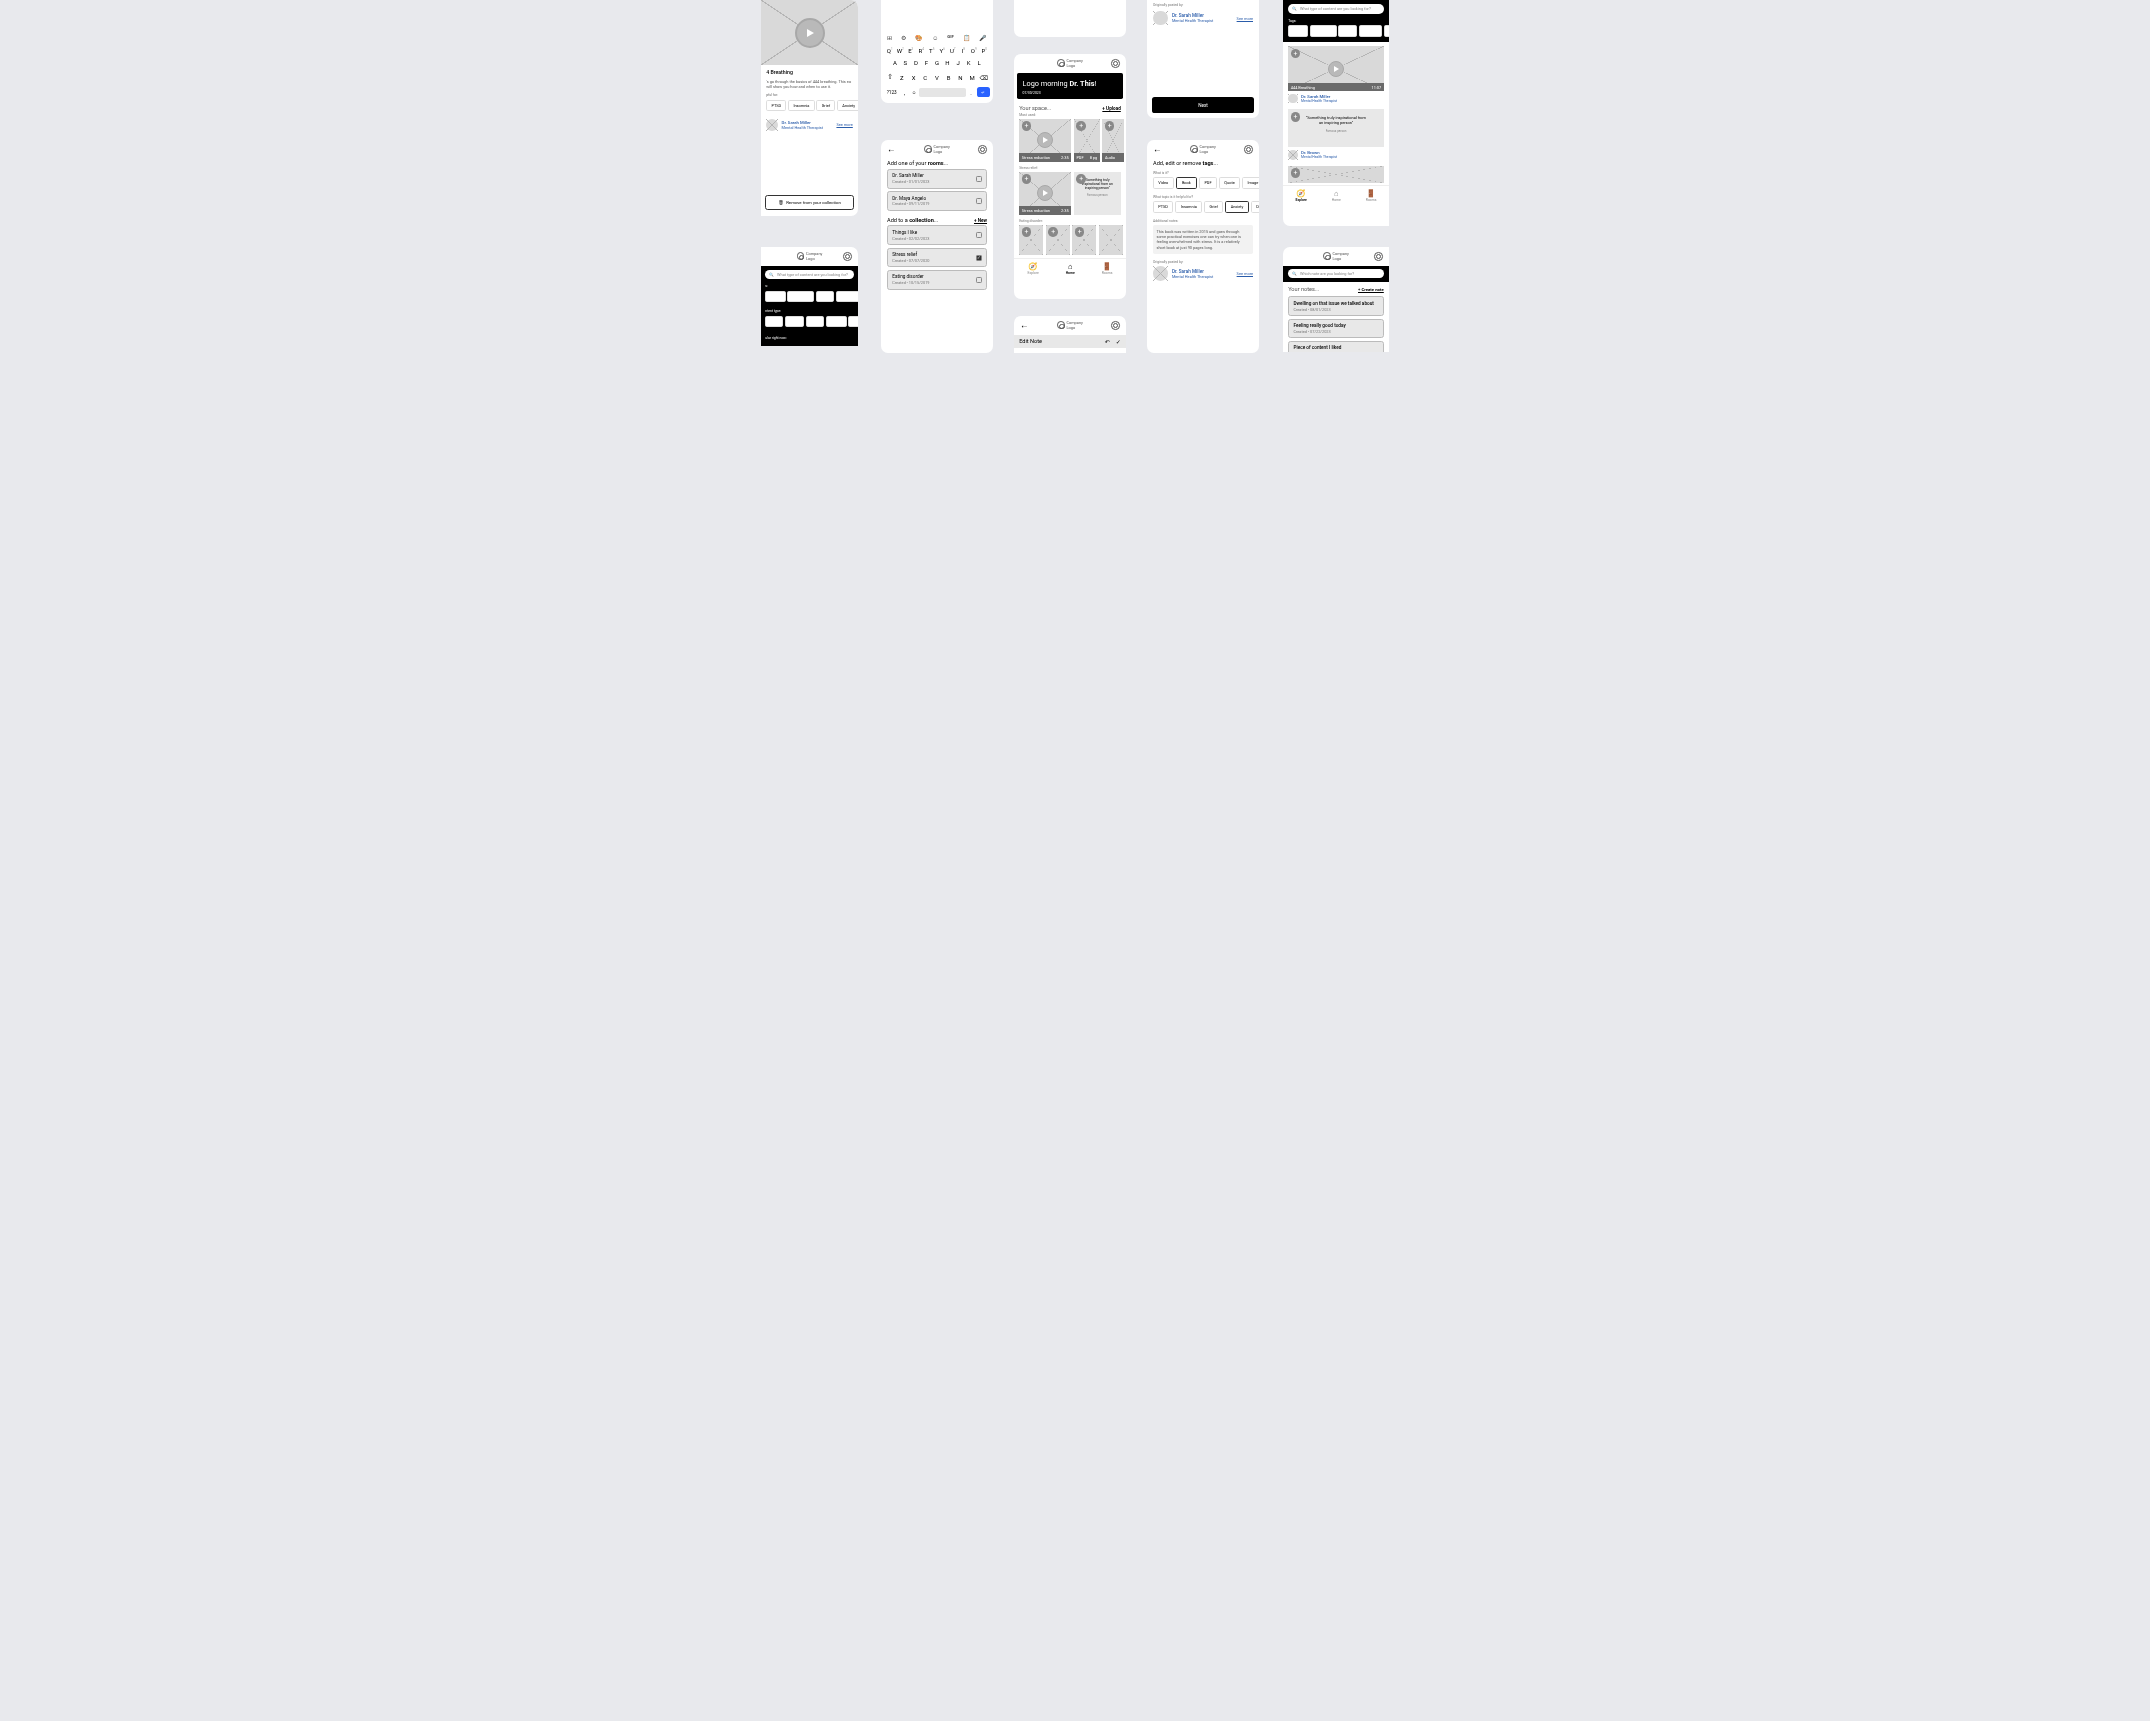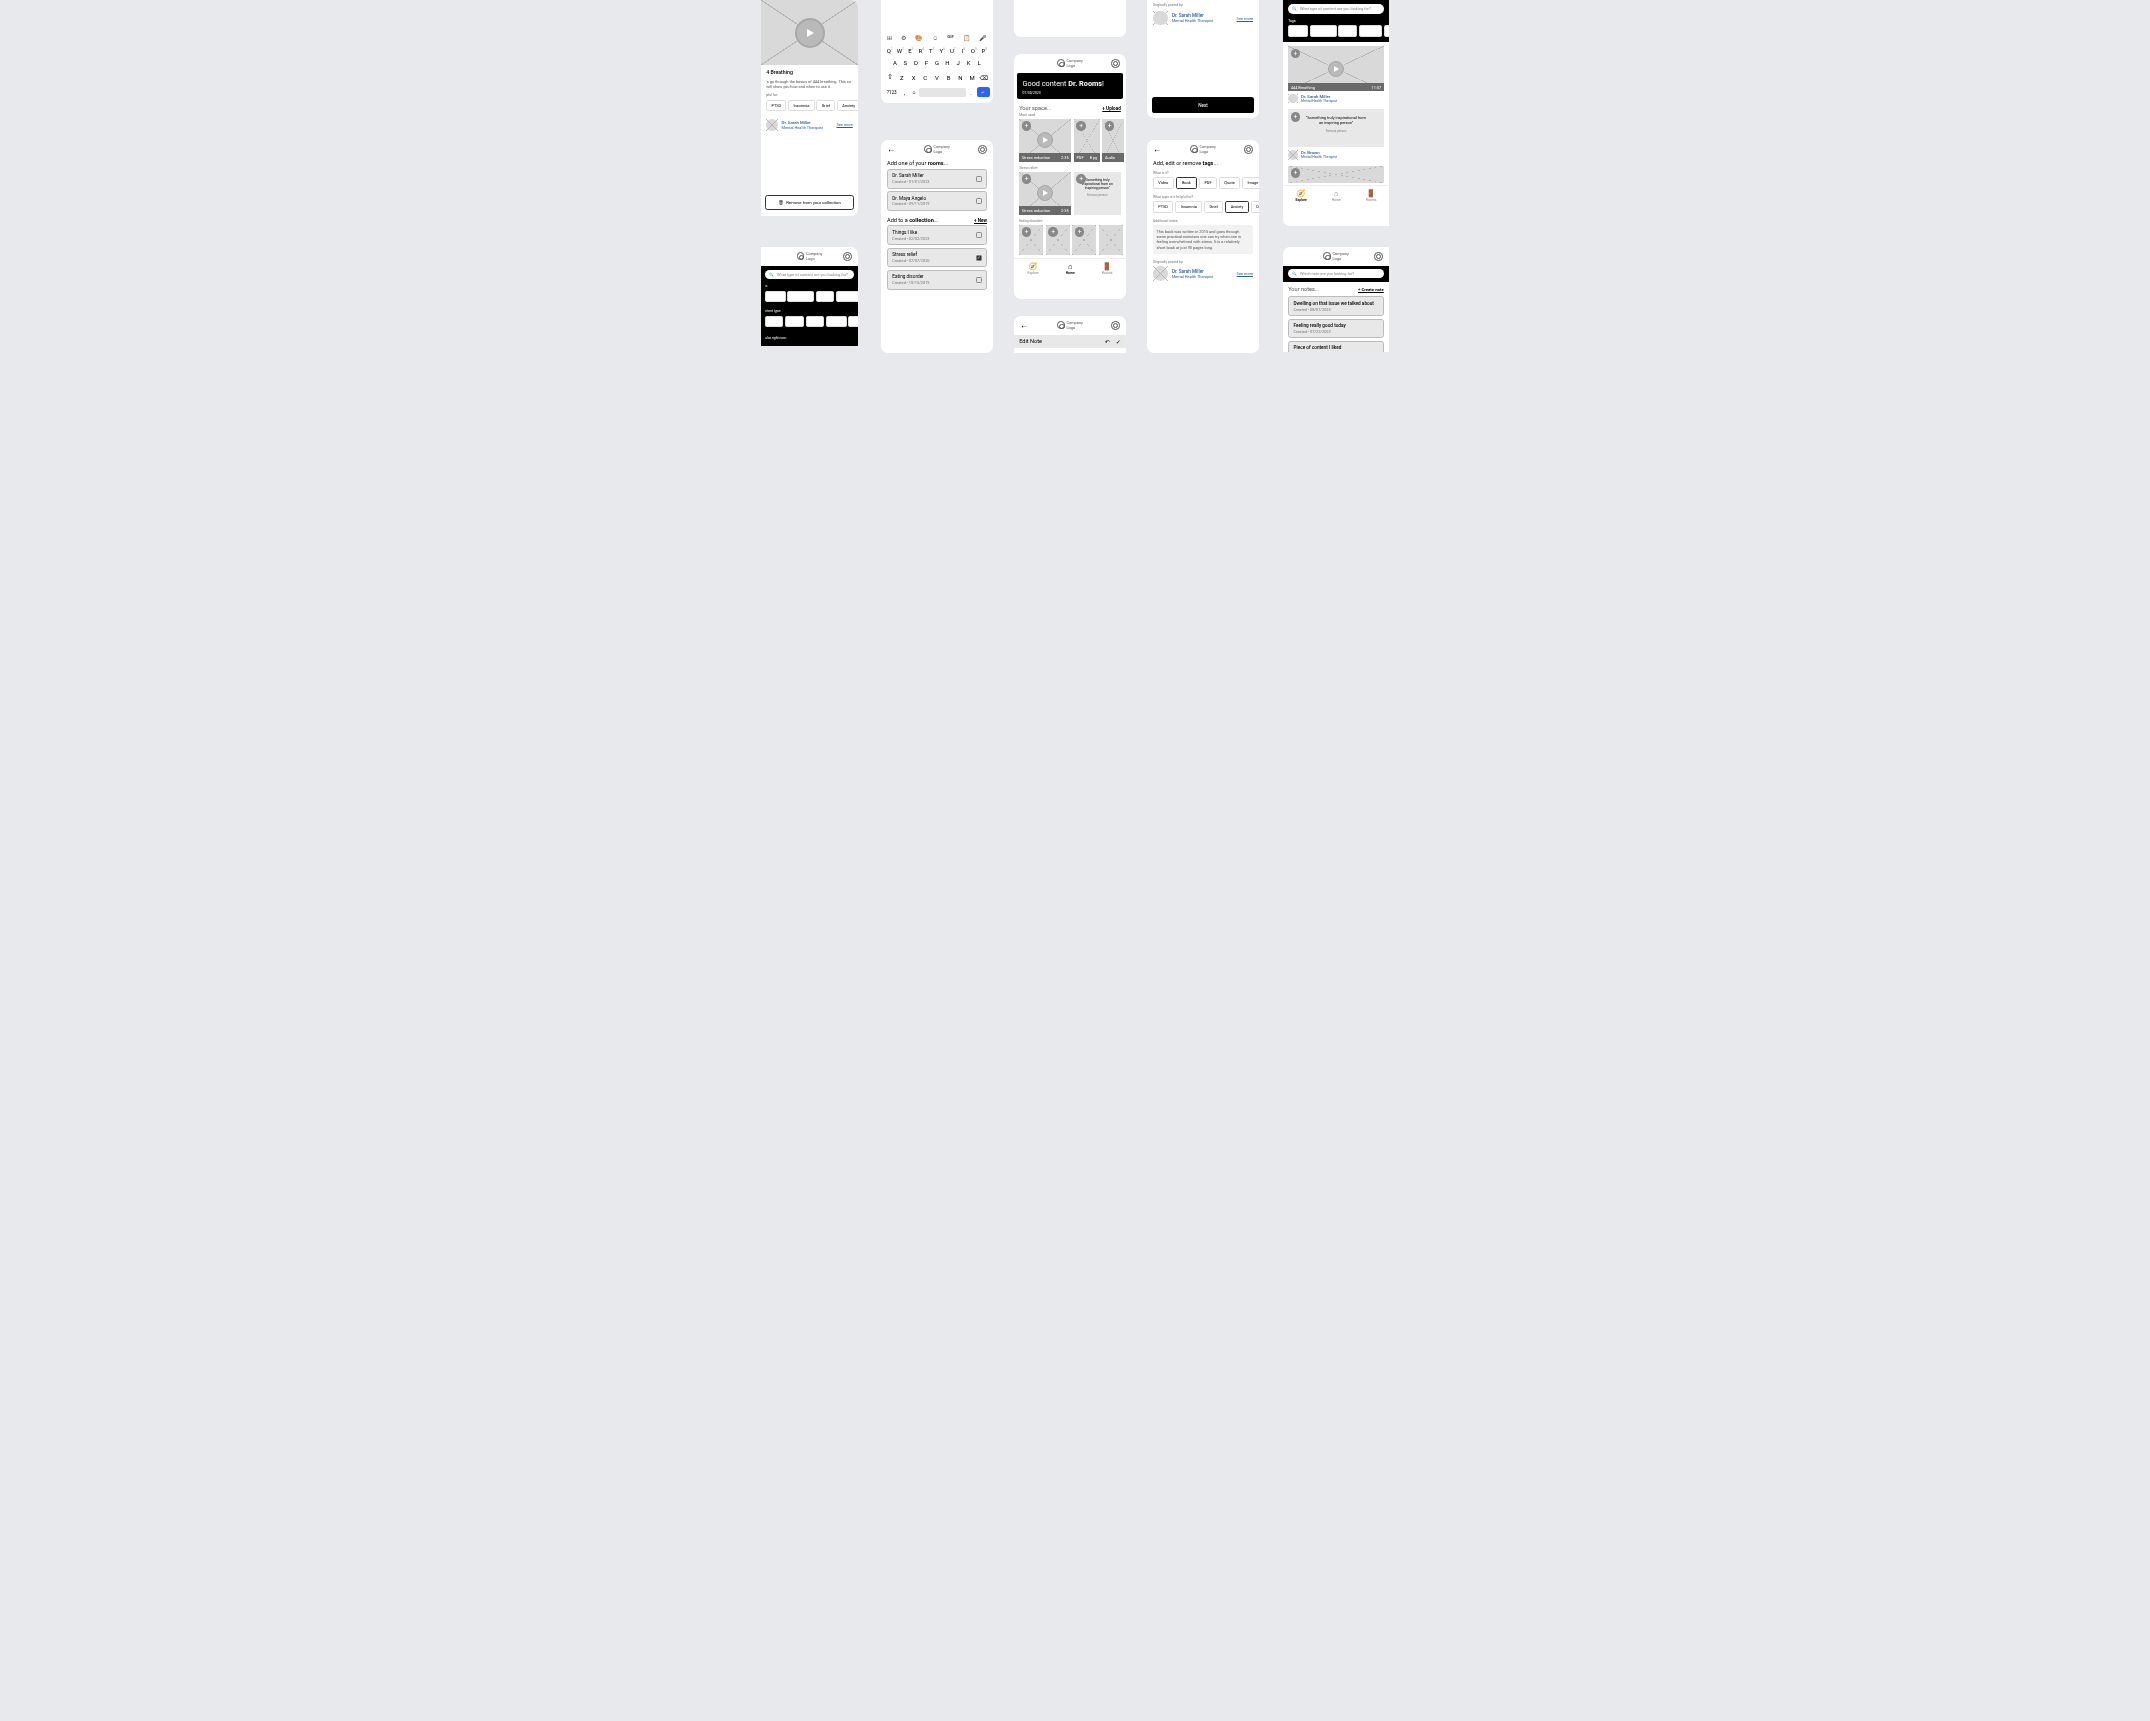--- a/index.html
+++ b/index.html
@@ -231,21 +231,21 @@
   <div class="header">
     <div style="width:8.6px"></div>
     <div class="logo">
           <div class="logo-icon"></div>
           <span style="white-space:pre-line">Company
 Logo</span>
         </div>
     <div class="prof-icon"></div>
   </div>
   <div style="background:#000;color:#fff;padding:6.9px 5.2px 4.3px;margin:0 3.4px;border-radius:1.7px">
-    <div style="font-size:7.3px"><span>Good content </span><b>Dr. Rooms</b><span>!</span></div>
+    <div style="font-size:7.3px"><span>Logo morning </span><b>Dr. This</b><span>!</span></div>
     <div style="font-size:3.4px;margin-top:2.6px">07/30/2023</div>
   </div>
   <div style="padding:5.2px 5.2px 2.6px;display:flex;justify-content:space-between;align-items:baseline">
     <div style="font-size:5.6px;color:#555">Your space...</div>
     <a style="font-size:4.7px;font-weight:700;text-decoration:underline">+ Upload</a>
   </div>
   <div style="font-size:3.4px;color:#777;padding:0 5.2px 1.7px">Most used:</div>
   <div style="display:flex;gap:2.6px;padding:0 5.2px;overflow:hidden">
     <div class="ph" style="width:52px;height:43px;flex-shrink:0">
           <div class="addcircle">+</div>

